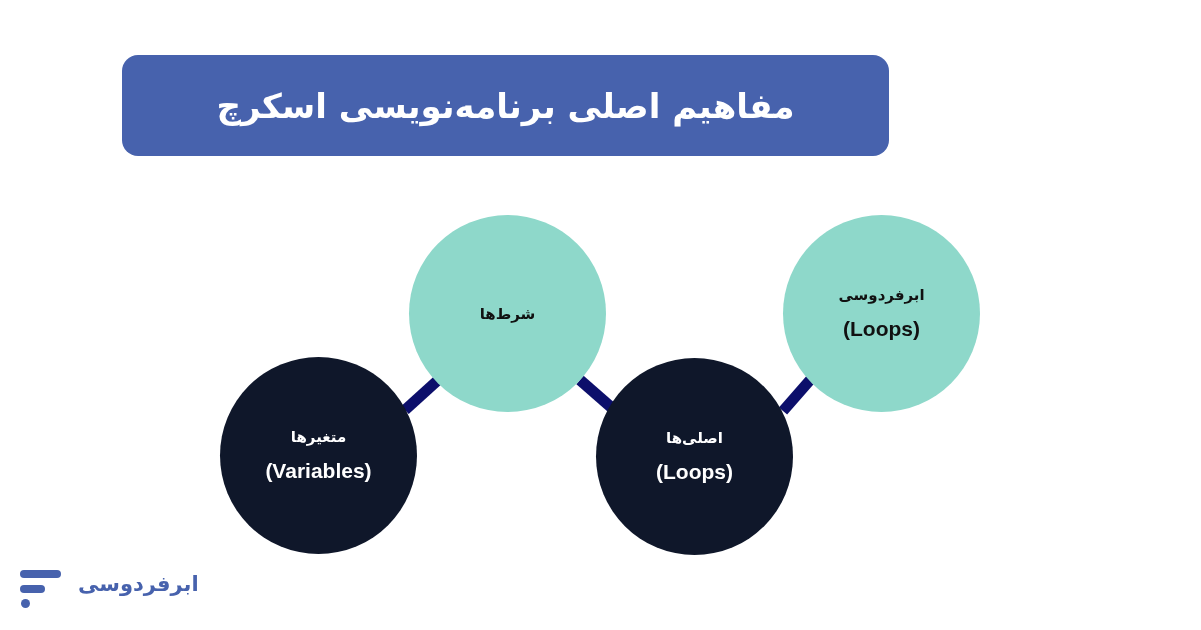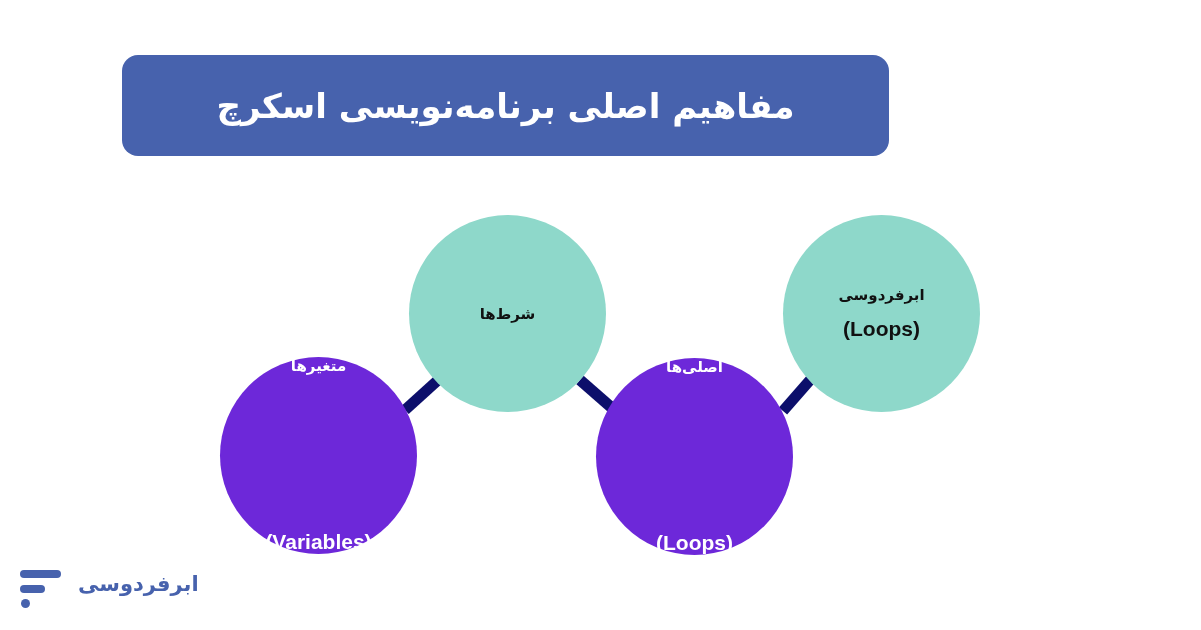--- a/index.html
+++ b/index.html
@@ -50,23 +50,22 @@
       flex-direction: column;
       align-items: center;
       justify-content: center;
       text-align: center;
     }
     .node.teal {
       background: #8ed8ca;
       color: #111111;
     }
     .node.amber {
-      background: #6d28d9;
+      background: #0f172a;
       color: #ffffff;
-      justify-content: space-between;
     }
     .node-fa {
       font-family: "DejaVu Sans", sans-serif;
       font-weight: bold;
       font-size: 15px;
       direction: rtl;
       line-height: 1.2;
     }
     .node-en {
       font-family: "Liberation Sans", sans-serif;

